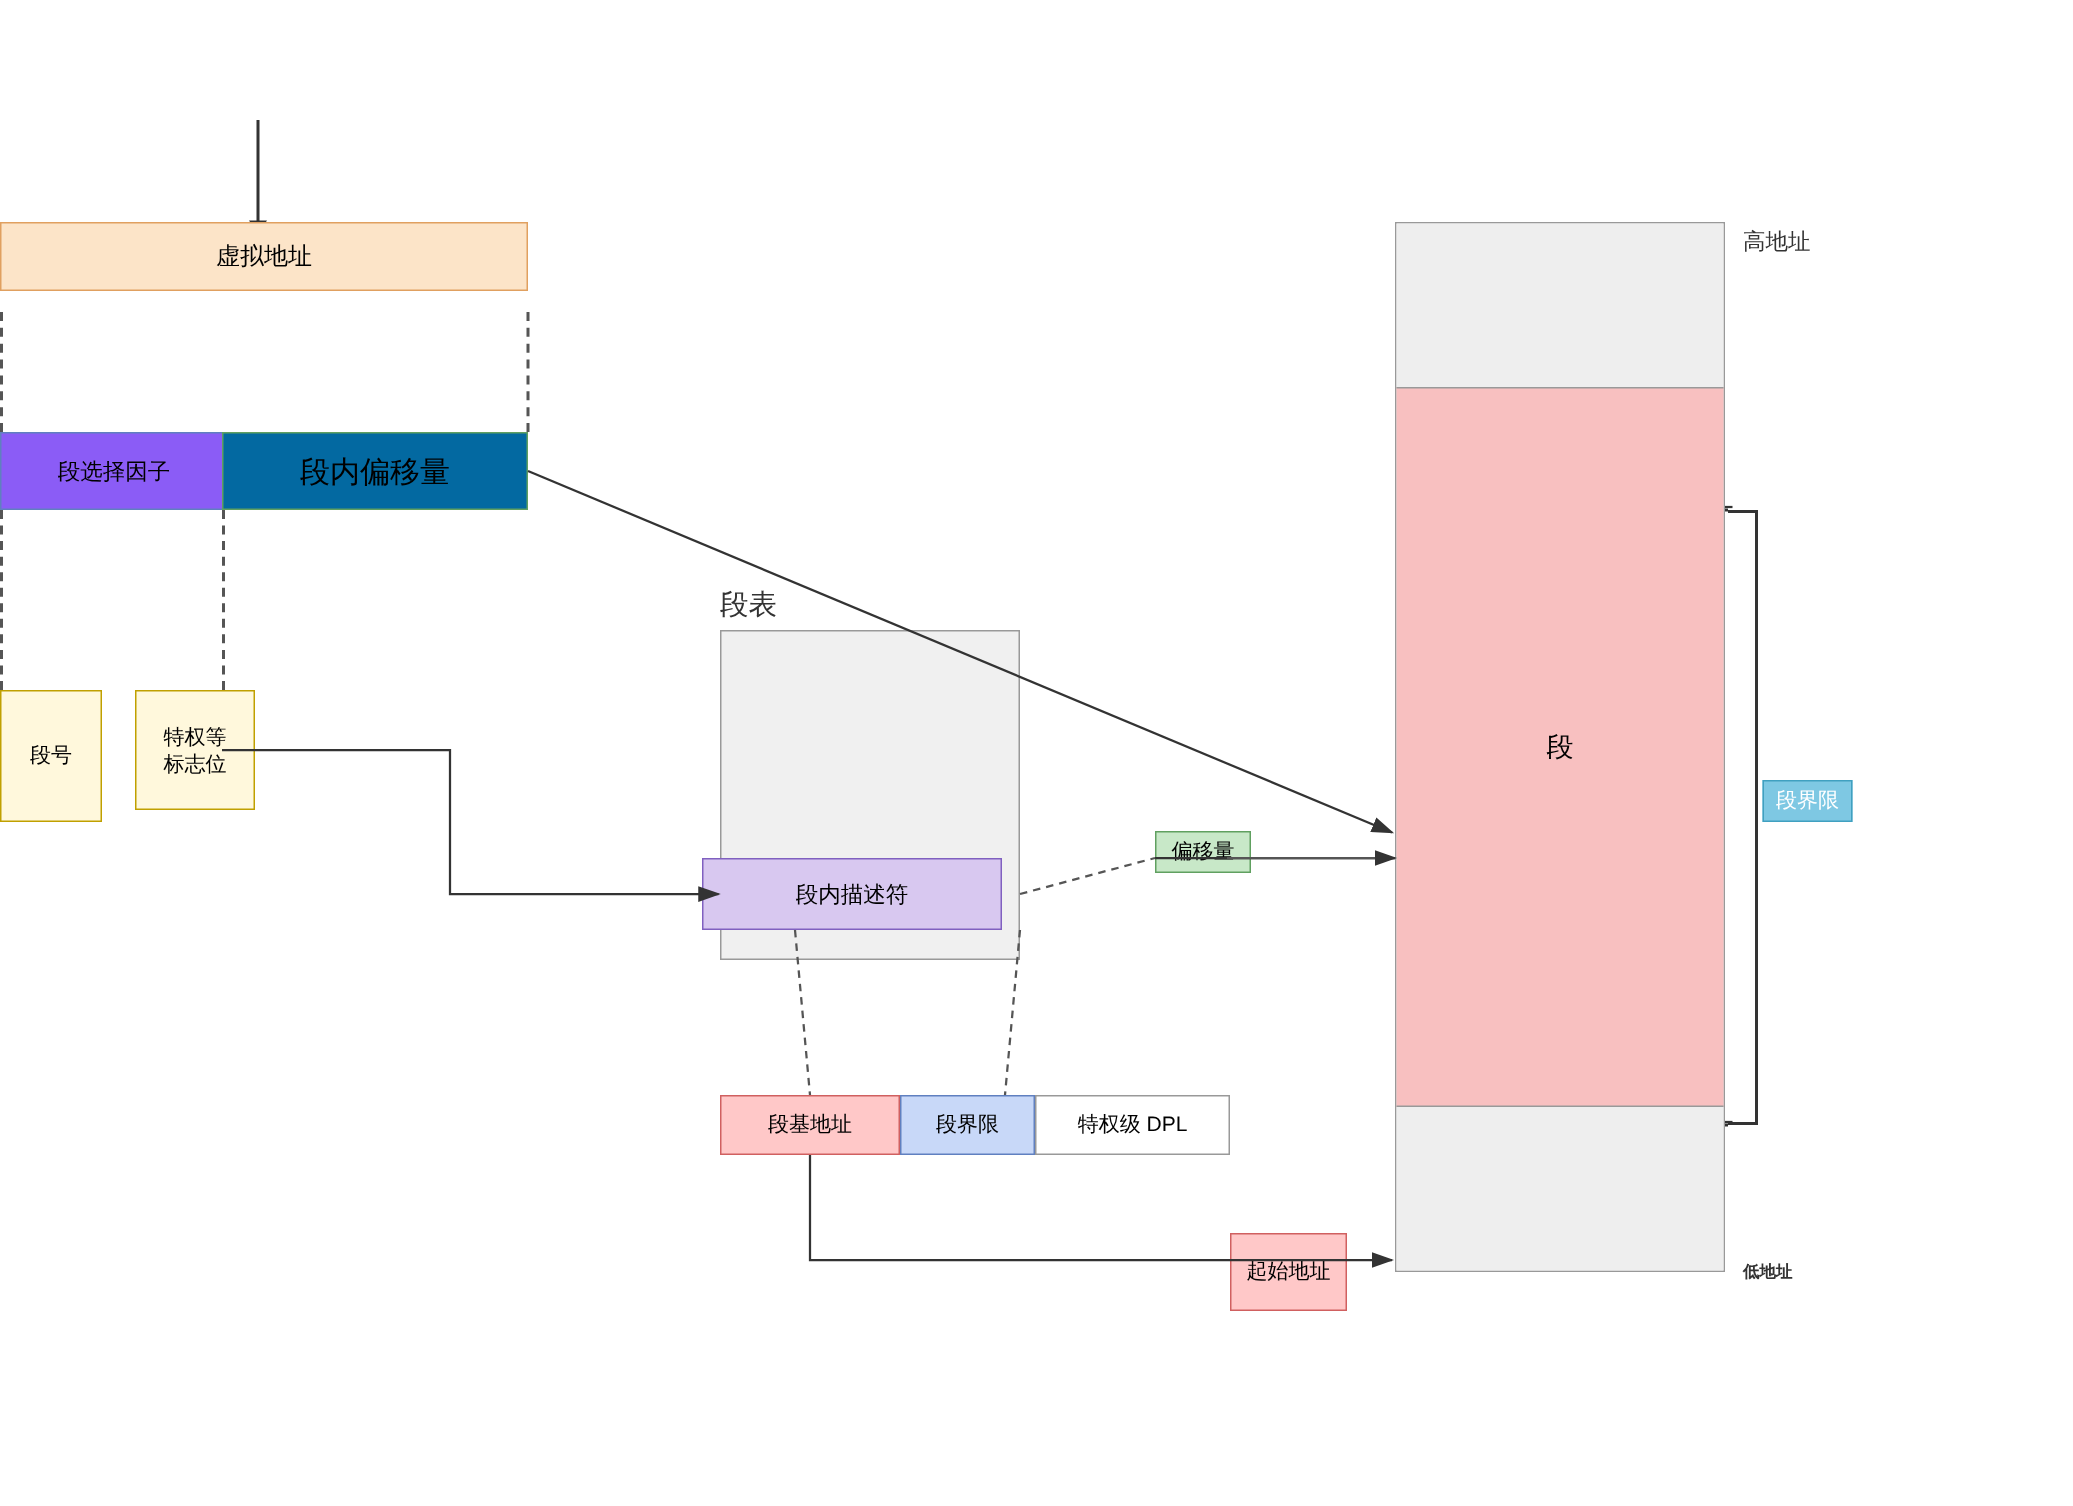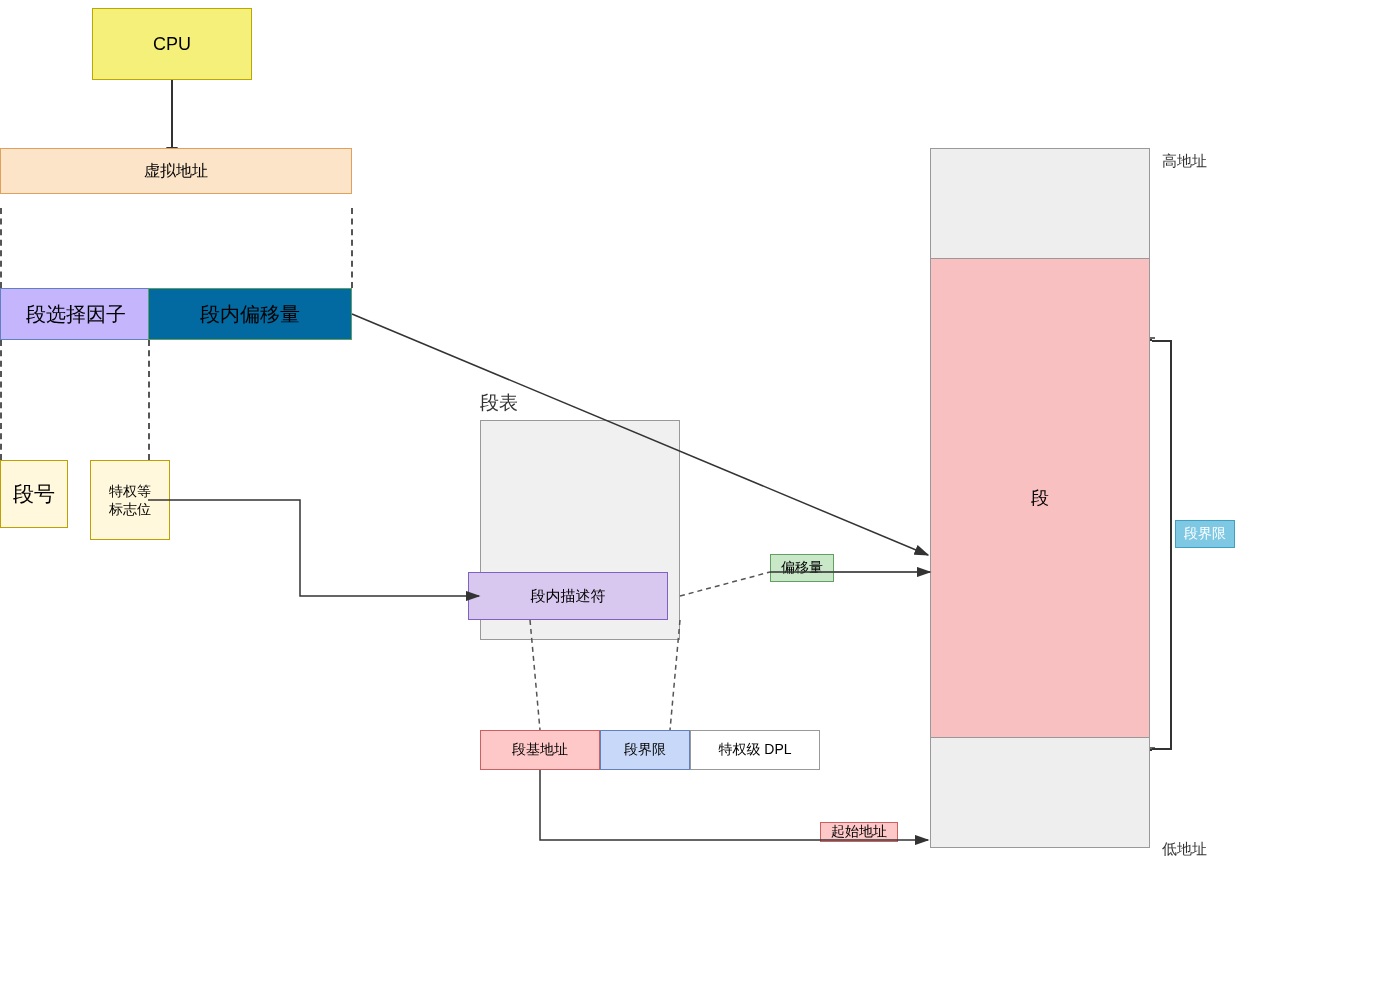--- a/index.html
+++ b/index.html
@@ -81,26 +81,26 @@
       height: 80px;
       border-left: 2px dashed #555;
     }
     
     .seg-selector-box {
       position: absolute;
       left: 0px;
       top: 288px;
       width: 152px;
       height: 52px;
-      background: #c4b5fd;
+      background: #8b5cf6;
       border: 1.5px solid #6080c0;
       display: flex;
       align-items: center;
       justify-content: center;
-      font-size: 20px;
+      font-size: 15px;
     }
     
     .seg-offset-box {
       position: absolute;
       left: 148px;
       top: 288px;
       width: 204px;
       height: 52px;
       background: #0369a1;
       border: 1.5px solid #60a060;
@@ -128,27 +128,27 @@
       width: 1px;
       height: 120px;
       border-left: 2px dashed #555;
     }
     
     .seg-num-box {
       position: absolute;
       left: 0px;
       top: 460px;
       width: 68px;
-      height: 68px;
+      height: 88px;
       background: #fff8dc;
       border: 1.5px solid #c0a000;
       display: flex;
       align-items: center;
       justify-content: center;
-      font-size: 21px;
+      font-size: 14px;
     }
     
     .priv-flag-box {
       position: absolute;
       left: 68px;
       top: 460px;
       width: 80px;
       height: 80px;
       background: #fff8dc;
       border: 1.5px solid #c0a000;
@@ -234,22 +234,23 @@
       left: 1162px;
       top: 152px;
       font-size: 15px;
       color: #333;
     }
     
     .low-addr-label {
       position: absolute;
       left: 1162px;
       top: 840px;
-      font-size: 15px;
+      font-size: 11px;
       color: #333;
+      font-weight: bold;
     }
     
     .seg-limit-brace {
       position: absolute;
       left: 1152px;
       top: 340px;
       width: 20px;
       height: 410px;
       border-top: 2px solid #333;
       border-right: 2px solid #333;
@@ -318,42 +319,39 @@
       justify-content: center;
       font-size: 14px;
     }
     
     .start-addr-badge {
       position: absolute;
       left: 820px;
       top: 822px;
       background: #ffc8c8;
       border: 1.5px solid #d06060;
-      padding: 0 10px;
+      padding: 16px 10px;
       font-size: 14px;
     }
 
     
     .arrows-svg {
       position: absolute;
       left: 0;
       top: 0;
       width: 1382px;
       height: 1004px;
       pointer-events: none;
     }
   </style>
 </head>
 <body>
 
 <div class="diagram">
 
-  <div class="cpu-box">
-    <span>CPU</span>
-  </div>
 
   <div class="arrow-cpu-down"></div>
 
   <div class="virtual-addr-box">
     <span>虚拟地址</span>
   </div>
 
   <div class="dashed-v1"></div>
   <div class="dashed-v2"></div>
 

